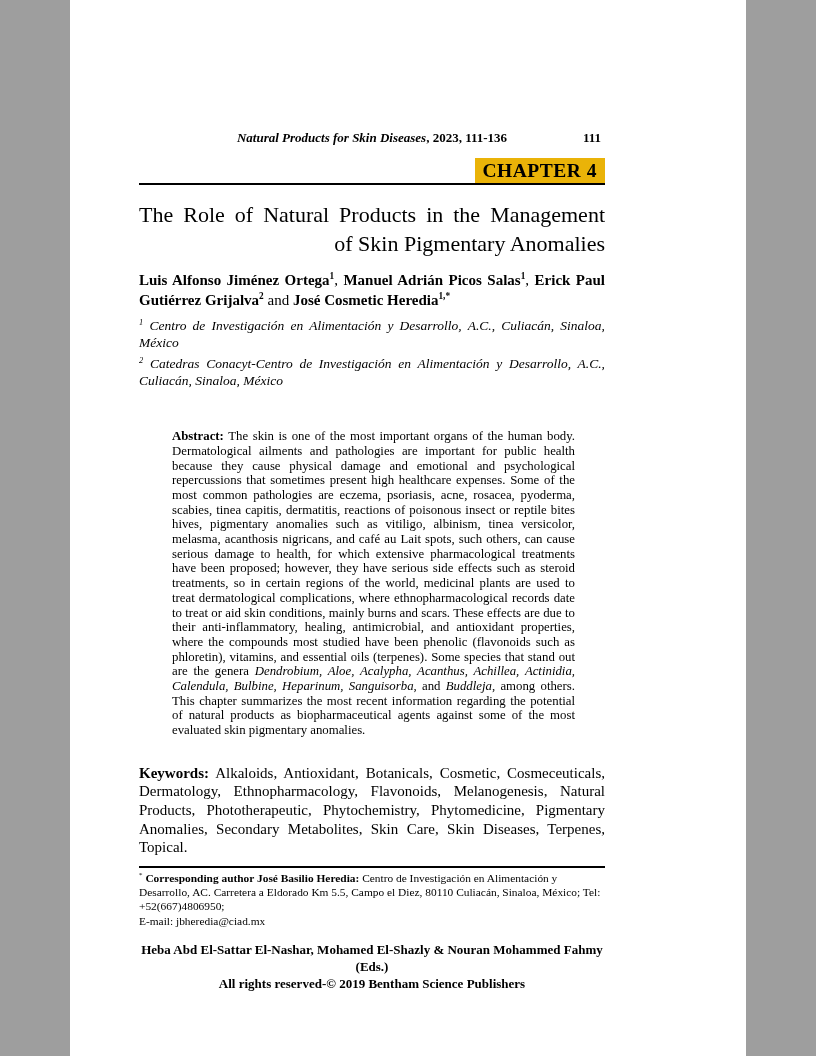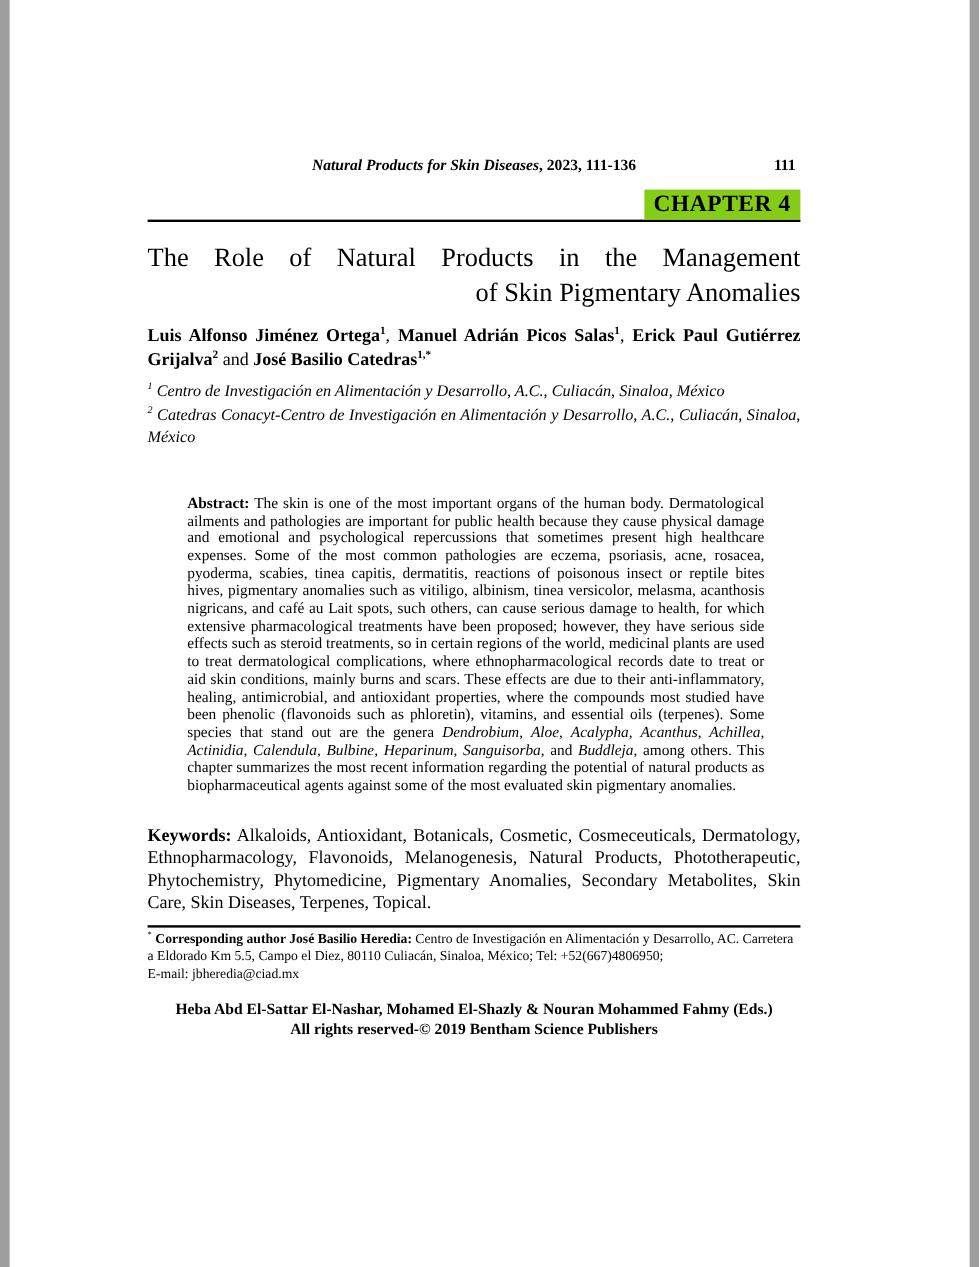--- a/index.html
+++ b/index.html
@@ -1,37 +1,37 @@
 <!DOCTYPE html>
 <html><head>
 <meta charset="utf-8">
 <style>
   html, body { margin: 0; padding: 0; background: #9e9e9e; }
   .page {
     position: relative;
-    width: 800px; height: 1056px;
+    width: 676px; height: 1056px;
     margin: 0 auto;
     background: #ffffff;
     box-sizing: border-box;
-    padding: 130px 141px 0 115px;
+    padding: 130px 141px 0 69px;
     font-family: "Liberation Serif", "DejaVu Serif", serif;
     color: #000;
     overflow: hidden;
   }
   sup { font-size: 0.62em; line-height: 0; vertical-align: super; }
 
   
   .running-head { position: relative; height: 16px; font-size: 13px; font-weight: bold; line-height: 16px; }
   .rh-center { text-align: center; }
   .rh-center .it { font-style: italic; }
   .rh-page { position: absolute; right: 4px; top: 0; }
 
   
   .chapter-row { margin-top: 12px; display: flex; justify-content: flex-end; border-bottom: 2px solid #000; }
-  .chapter-badge { background: #84cc16; font-size: 19.5px; font-weight: bold; line-height: 24px; padding: 1px 8px 0 8px; letter-spacing: 0.5px; }
+  .chapter-badge { background: #eab308; font-size: 19.5px; font-weight: bold; line-height: 24px; padding: 1px 8px 0 8px; letter-spacing: 0.5px; }
 
   
   .title { margin: 15px 0 0 0; font-size: 22px; font-weight: normal; line-height: 1.32; }
   .title-l1 { display: block; text-align: justify; text-align-last: justify; }
   .title-l2 { display: block; text-align: right; }
 
   
   .authors { margin: 13px 0 0 0; font-size: 15px; font-weight: bold; line-height: 1.3; text-align: justify; }
   .authors .sep { font-weight: normal; }
 
@@ -70,21 +70,21 @@
 
   <div class="chapter-row">
     <div class="chapter-badge">CHAPTER 4</div>
   </div>
 
   <h1 class="title">
       <span class="title-l1">The Role of Natural Products in the Management</span>
       <span class="title-l2">of Skin Pigmentary Anomalies</span>
     </h1>
 
-  <p class="authors"><span>Luis Alfonso Jiménez Ortega</span><sup>1</sup><span class="sep">, </span><span>Manuel Adrián Picos Salas</span><sup>1</sup><span class="sep">, </span><span>Erick Paul Gutiérrez Grijalva</span><sup>2</sup><span class="sep"> and </span><span>José Basilio Catedras</span><sup>1,*</sup></p>
+  <p class="authors"><span>Luis Alfonso Jiménez Ortega</span><sup>1</sup><span class="sep">, </span><span>Manuel Adrián Picos Salas</span><sup>1</sup><span class="sep">, </span><span>Erick Paul Gutiérrez Grijalva</span><sup>2</sup><span class="sep"> and </span><span>José Cosmetic Heredia</span><sup>1,*</sup></p>
 
   <div class="affiliations">
     <p class="affiliation"><sup>1</sup><span> Centro de Investigación en Alimentación y Desarrollo, A.C., Culiacán, Sinaloa, México</span></p>
     <p class="affiliation"><sup>2</sup><span> Catedras Conacyt-Centro de Investigación en Alimentación y Desarrollo, A.C., Culiacán, Sinaloa, México</span></p>
   </div>
 
   <div class="abstract"><span class="label">Abstract:</span><span> The skin is one of the most important organs of the human body. Dermatological ailments and pathologies are important for public health because they cause physical damage and emotional and psychological repercussions that sometimes present high healthcare expenses. Some of the most common pathologies are eczema, psoriasis, acne, rosacea, pyoderma, scabies, tinea capitis, dermatitis, reactions of poisonous insect or reptile bites hives, pigmentary anomalies such as vitiligo, albinism, tinea versicolor, melasma, acanthosis nigricans, and café au Lait spots, such others, can cause serious damage to health, for which extensive pharmacological treatments have been proposed; however, they have serious side effects such as steroid treatments, so in certain regions of the world, medicinal plants are used to treat dermatological complications, where ethnopharmacological records date to treat or aid skin conditions, mainly burns and scars. These effects are due to their anti-inflammatory, healing, antimicrobial, and antioxidant properties, where the compounds most studied have been phenolic (flavonoids such as phloretin), vitamins, and essential oils (terpenes). Some species that stand out are the genera </span><span class="it">Dendrobium, Aloe, Acalypha, Acanthus, Achillea, Actinidia, Calendula, Bulbine, Heparinum, Sanguisorba</span><span>, and </span><span class="it">Buddleja</span><span>, among others. This chapter summarizes the most recent information regarding the potential of natural products as biopharmaceutical agents against some of the most evaluated skin pigmentary anomalies.</span></div>
 
   <p class="keywords"><span class="label">Keywords:</span><span> Alkaloids, Antioxidant, Botanicals, Cosmetic, Cosmeceuticals, Dermatology, Ethnopharmacology, Flavonoids, Melanogenesis, Natural Products, Phototherapeutic, Phytochemistry, Phytomedicine, Pigmentary Anomalies, Secondary Metabolites, Skin Care, Skin Diseases, Terpenes, Topical.</span></p>
 

